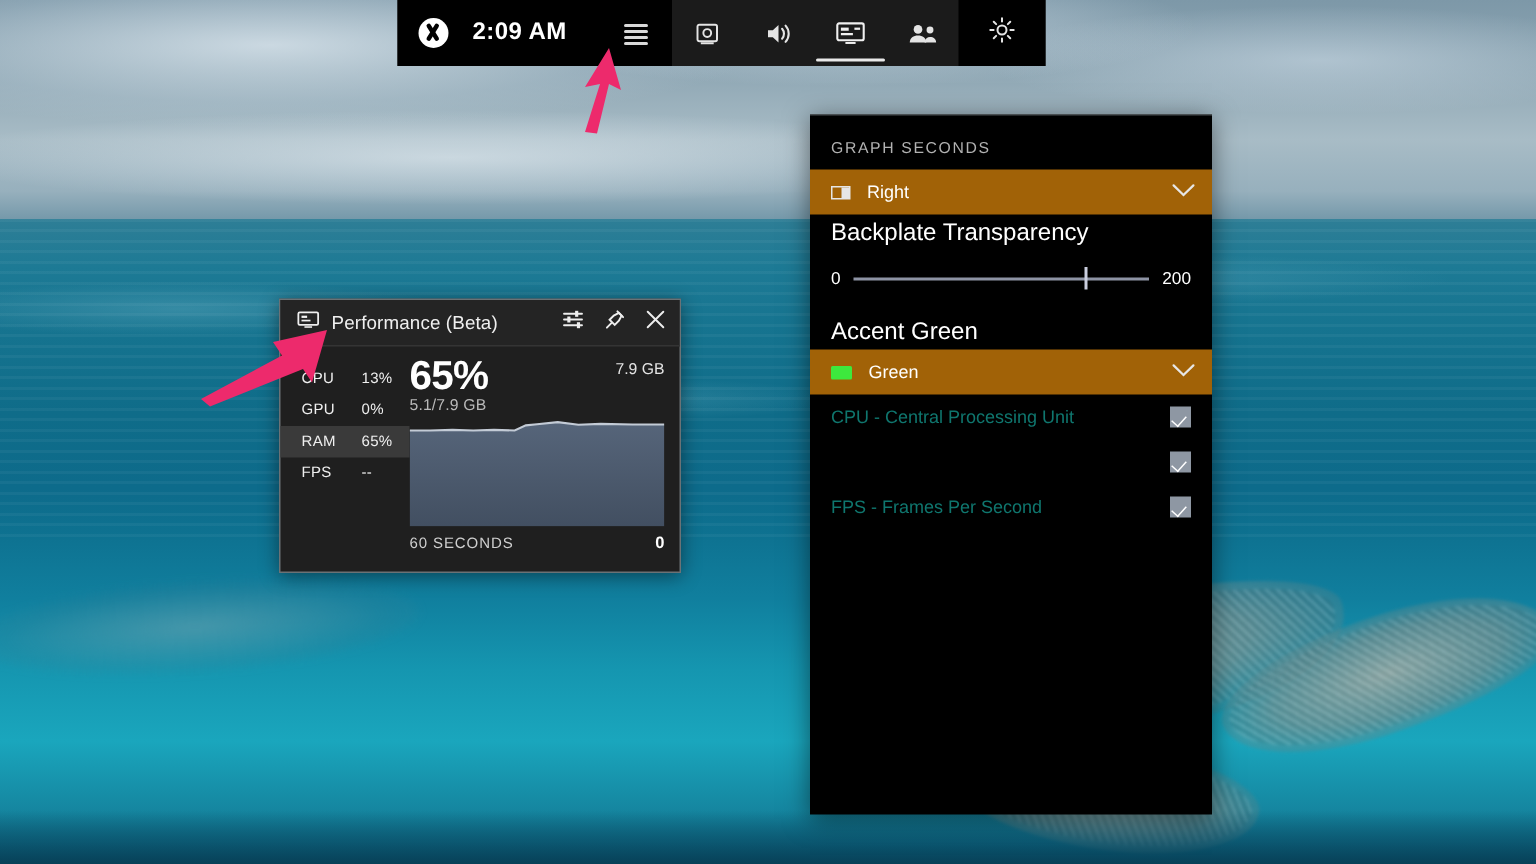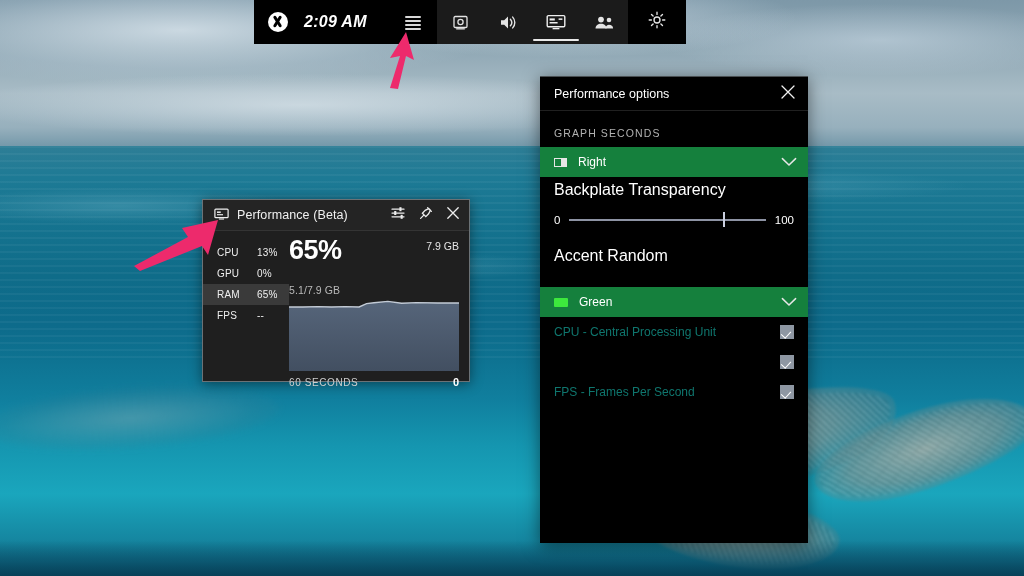--- a/index.html
+++ b/index.html
@@ -93,25 +93,24 @@
     background:radial-gradient(ellipse at 50% 50%, rgba(120,165,175,.5) 0%, rgba(60,130,150,.2) 60%, rgba(0,0,0,0) 85%);
     transform:rotate(-4deg); filter:blur(3px);
   }
   .wp-shelfB{
     position:absolute; left:0; top:540px; width:1024px; height:36px;
     background:linear-gradient(180deg, rgba(10,80,104,.0) 0%, rgba(8,70,94,.55) 60%, rgba(6,58,80,.8) 100%);
   }
 
   
   #gamebar {
-    position:absolute; left:254px; top:0; width:432px; height:44px;
+    position:absolute; left:265px; top:0; width:432px; height:44px;
     display:flex; align-items:center;
     background:#1b1b1b;
     z-index:20;
-    font-style:italic;
   }
   .gb-left {
     display:flex; align-items:center; height:44px;
     background:#000; padding:0 0 0 14px; width:183px;
   }
   .gb-xbox {
     width:20px; height:20px; border-radius:50%;
     background:#fff; position:relative; flex:none;
   }
   .gb-xbox::before, .gb-xbox::after{
@@ -143,21 +142,21 @@
     width:46px; height:2px; background:#e9e9e9; border-radius:1px;
   }
   .gb-btn svg{ display:block; }
   .gb-settings {
     width:58px; height:44px; display:flex; align-items:center; justify-content:center;
     background:#000; flex:none;
   }
 
   
   #perf {
-    position:absolute; left:202px; top:199px; width:268px; height:183px;
+    position:absolute; left:186px; top:199px; width:268px; height:183px;
     background:#1f1f1f;
     border:1px solid rgba(200,215,225,.45);
     z-index:15;
     box-shadow:0 2px 12px rgba(0,0,0,.45);
   }
   .perf-head {
     height:31px; display:flex; align-items:center; padding:0 9px 0 11px;
     background:#242424; border-bottom:1px solid #343434;
   }
   .perf-title {
@@ -171,21 +170,21 @@
     height:21px; display:flex; align-items:center; padding-left:14px;
     font-size:10px; color:#efefef; letter-spacing:.2px;
   }
   .metric-row.sel { background:#3a3a3a; }
   .metric-name { width:34px; font-weight:normal; }
   .metric-val { margin-left:6px; }
   .perf-graphwrap { flex:1; padding:6px 10px 0 0; position:relative; }
   .pg-top { display:flex; align-items:flex-start; justify-content:space-between; }
   .pg-big { color:#fff; font-size:27px; font-weight:bold; line-height:1; letter-spacing:-.5px; }
   .pg-cap { color:#e4e4e4; font-size:10.5px; padding-top:3px; }
-  .pg-sub { color:#b9b9b9; font-size:10.5px; margin-top:20px; letter-spacing:.1px; }
+  .pg-sub { color:#b9b9b9; font-size:10.5px; margin-top:0; letter-spacing:.1px; }
   .pg-chart {
     margin-top:3px; height:72px; position:relative; overflow:hidden;
     background:transparent;
   }
   .pg-chart svg{ display:block; width:100%; height:100%; }
   .pg-foot {
     display:flex; justify-content:space-between; align-items:flex-end;
     margin-top:5px; color:#cfcfcf; font-size:10px; letter-spacing:.6px;
   }
   .pg-foot .zero{ color:#fff; font-weight:bold; font-size:11px; letter-spacing:0; }
@@ -202,21 +201,21 @@
     border-bottom:1px solid #202020;
   }
   .op-title { color:#fff; font-size:12.5px; }
   .op-close { margin-left:auto; }
   .op-sect {
     color:#b2b2b2; font-size:10.5px; letter-spacing:1.1px;
     padding:16px 0 8px 14px;
   }
   .op-select {
     height:30px; display:flex; align-items:center; padding:0 11px 0 14px;
-    background:#15803d;
+    background:#a16207;
   }
   .op-select .sw-graph {
     width:13px; height:9px; border:1.5px solid #e6e6e6; flex:none;
     display:flex; justify-content:flex-end;
   }
   .op-select .sw-graph i{ width:5px; background:#e6e6e6; }
   .op-select .sw-color {
     width:14px; height:9px; background:#3de83d; flex:none; border-radius:1px;
   }
   .op-select .op-val { color:#fff; font-size:12px; margin-left:11px; }
@@ -428,30 +427,20 @@
         <span>60 SECONDS</span>
         <span class="zero">0</span>
       </div>
     </div>
 
   </div>
 </div>
 
 <div id="opts">
 
-  <div class="op-head">
-    <span class="op-title">Performance options</span>
-    <span class="op-close">
-      <svg width="16" height="16" viewBox="0 0 16 16">
-        <g stroke="#f0f0f0" stroke-width="1.3" stroke-linecap="round">
-          <path d="M2 2l12 12M14 2L2 14"></path>
-        </g>
-      </svg>
-    </span>
-  </div>
 
   <div class="op-sect">GRAPH SECONDS</div>
 
   <div class="op-select">
     <span class="sw-graph">
         <i></i>
       </span>
     <span class="op-val">Right</span>
     <span class="chev">
       <svg width="16" height="10" viewBox="0 0 16 10">
@@ -461,26 +450,26 @@
   </div>
 
 
   <div class="op-label">Backplate Transparency</div>
 
   <div class="op-slider">
     <span class="lim">0</span>
     <span class="sl-track">
       <span class="sl-thumb" id="slider-thumb" style="left: 78%;"></span>
     </span>
-    <span class="lim">100</span>
-  </div>
-
-  <div class="op-label" style="margin-top:21px;">Accent Random</div>
-
-  <div class="op-select" style="margin-top:22px;">
+    <span class="lim">200</span>
+  </div>
+
+  <div class="op-label" style="margin-top:21px;">Accent Green</div>
+
+  <div class="op-select" style="margin-top:2px;">
     <span class="sw-color" id="accent-swatch" style="background: rgb(61, 232, 61);"></span>
     <span class="op-val">Green</span>
     <span class="chev">
       <svg width="16" height="10" viewBox="0 0 16 10">
         <path d="M1.4 1.6L8 8 14.6 1.6" fill="none" stroke="#e6e6e6" stroke-width="1.5" stroke-linecap="round"></path>
       </svg>
     </span>
   </div>
 
 

